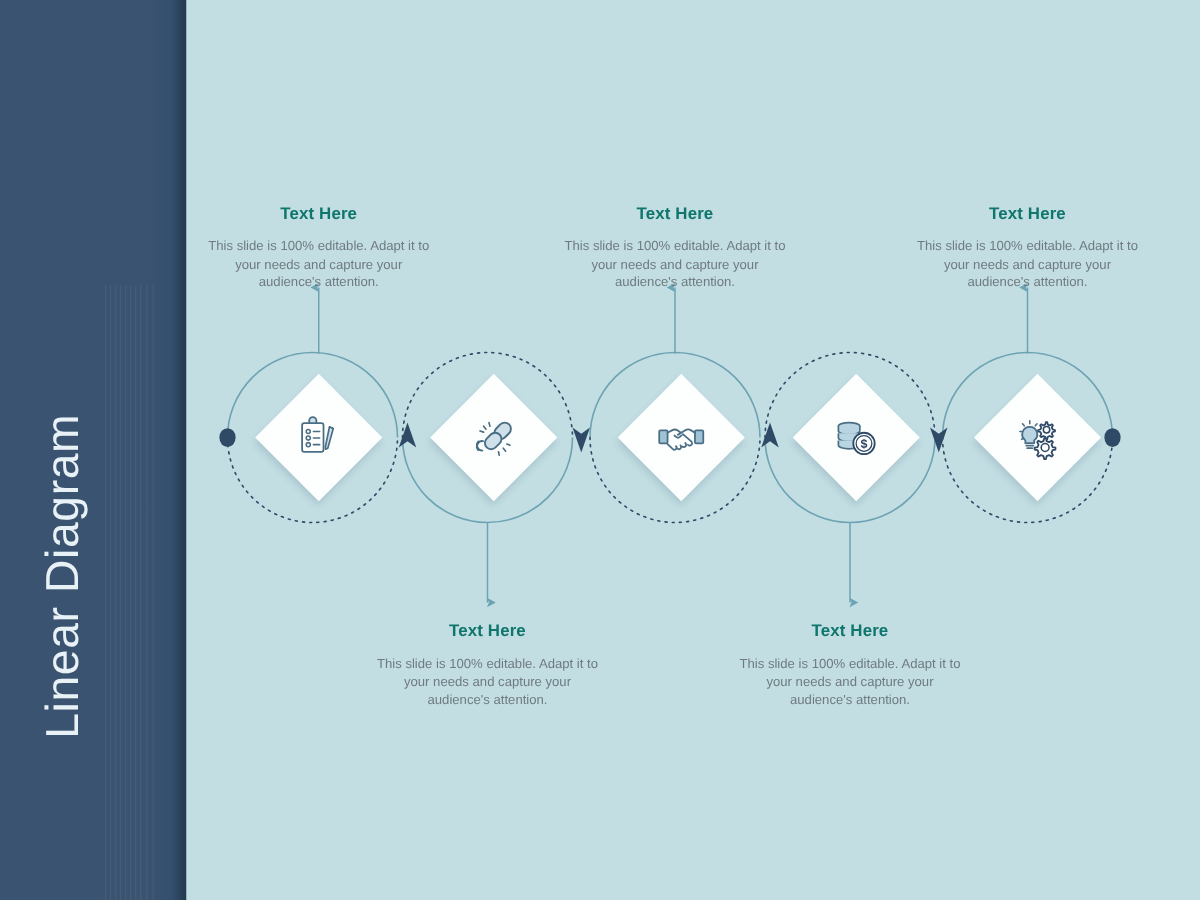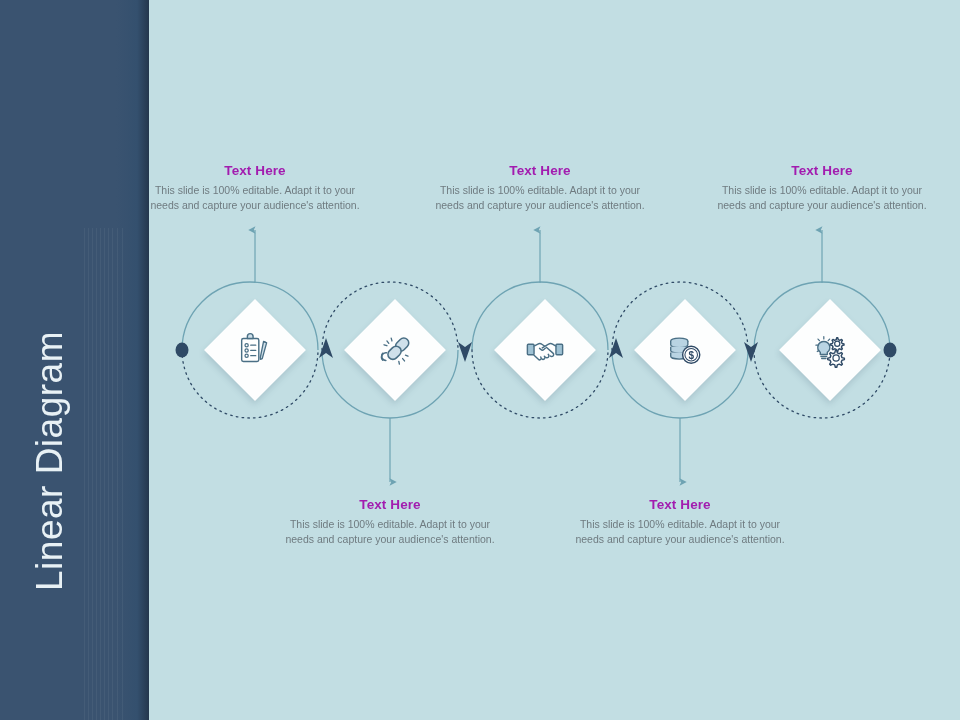--- a/index.html
+++ b/index.html
@@ -96,29 +96,29 @@
 
   
   .tblock {
     position: absolute;
     width: 210px;
     text-align: center;
   }
   .tblock .t-title {
     font-size: 13.5px;
     font-weight: bold;
-    color: #a21caf;
+    color: #0f766e;
     margin: 0 0 5px 0;
     letter-spacing: 0.1px;
   }
   .tblock .t-body {
     font-size: 10.5px;
     line-height: 14.5px;
     color: #6f7b80;
-    margin: 0;
+    margin: 12px;
   }
 </style>
 </head>
 <body>
 
 <div class="slide">
 
   <div class="sidebar">
     <div class="sidebar-lines">
       <i style="left:0px"></i>

